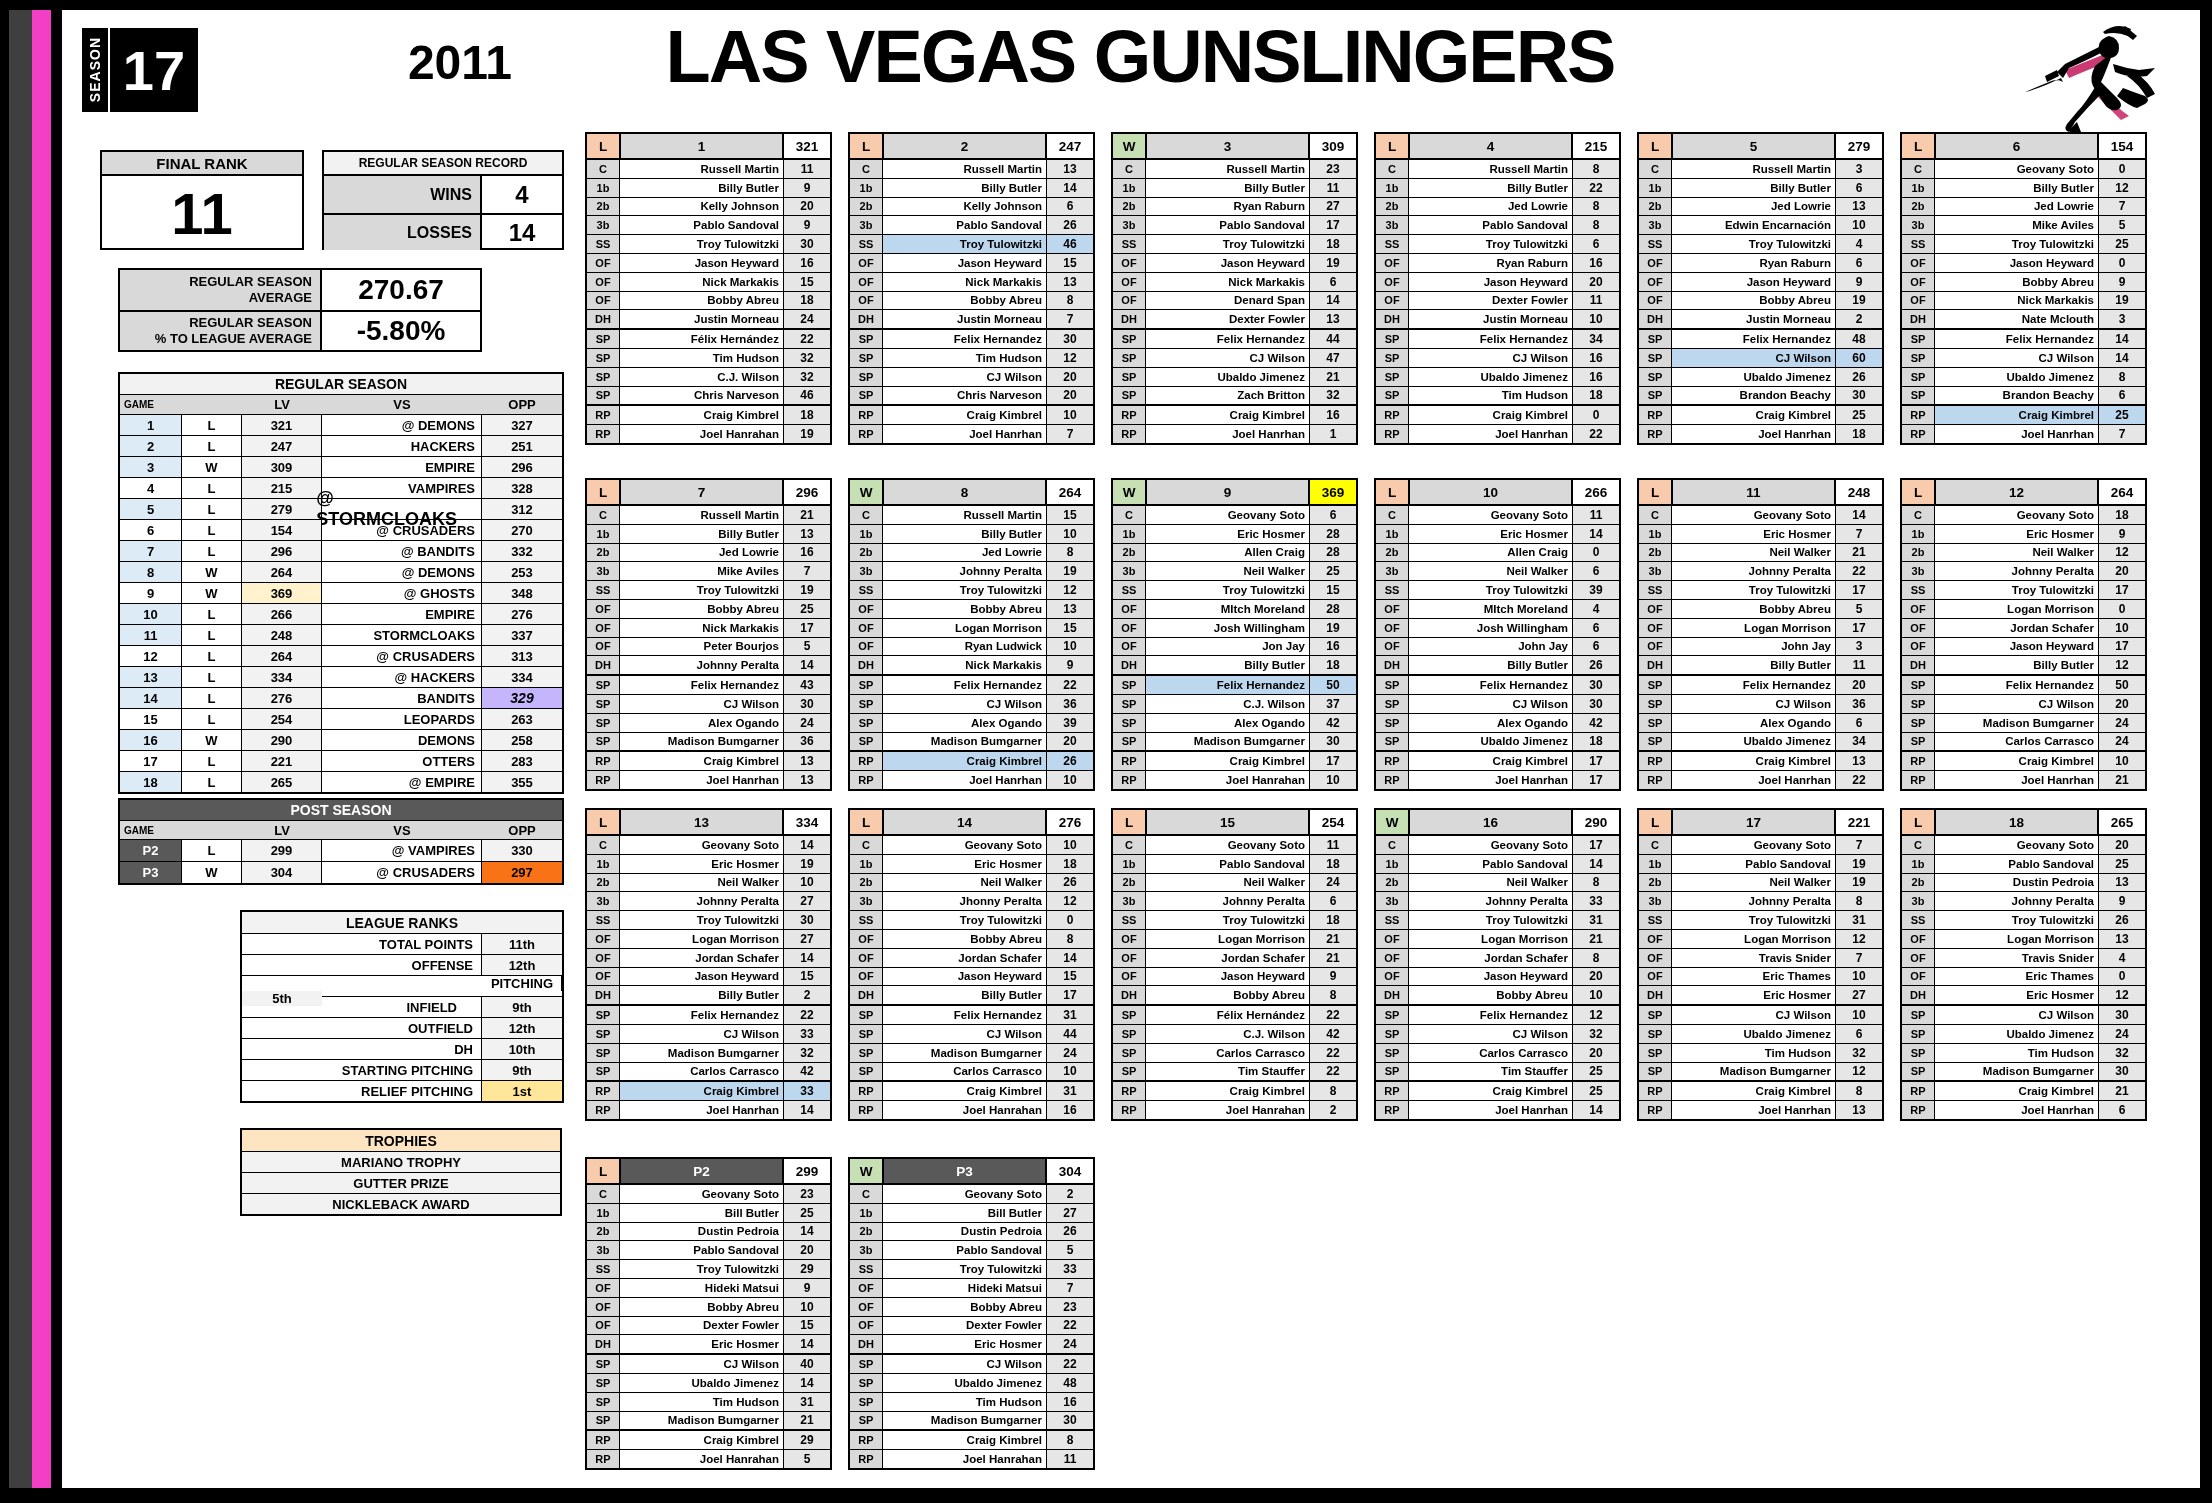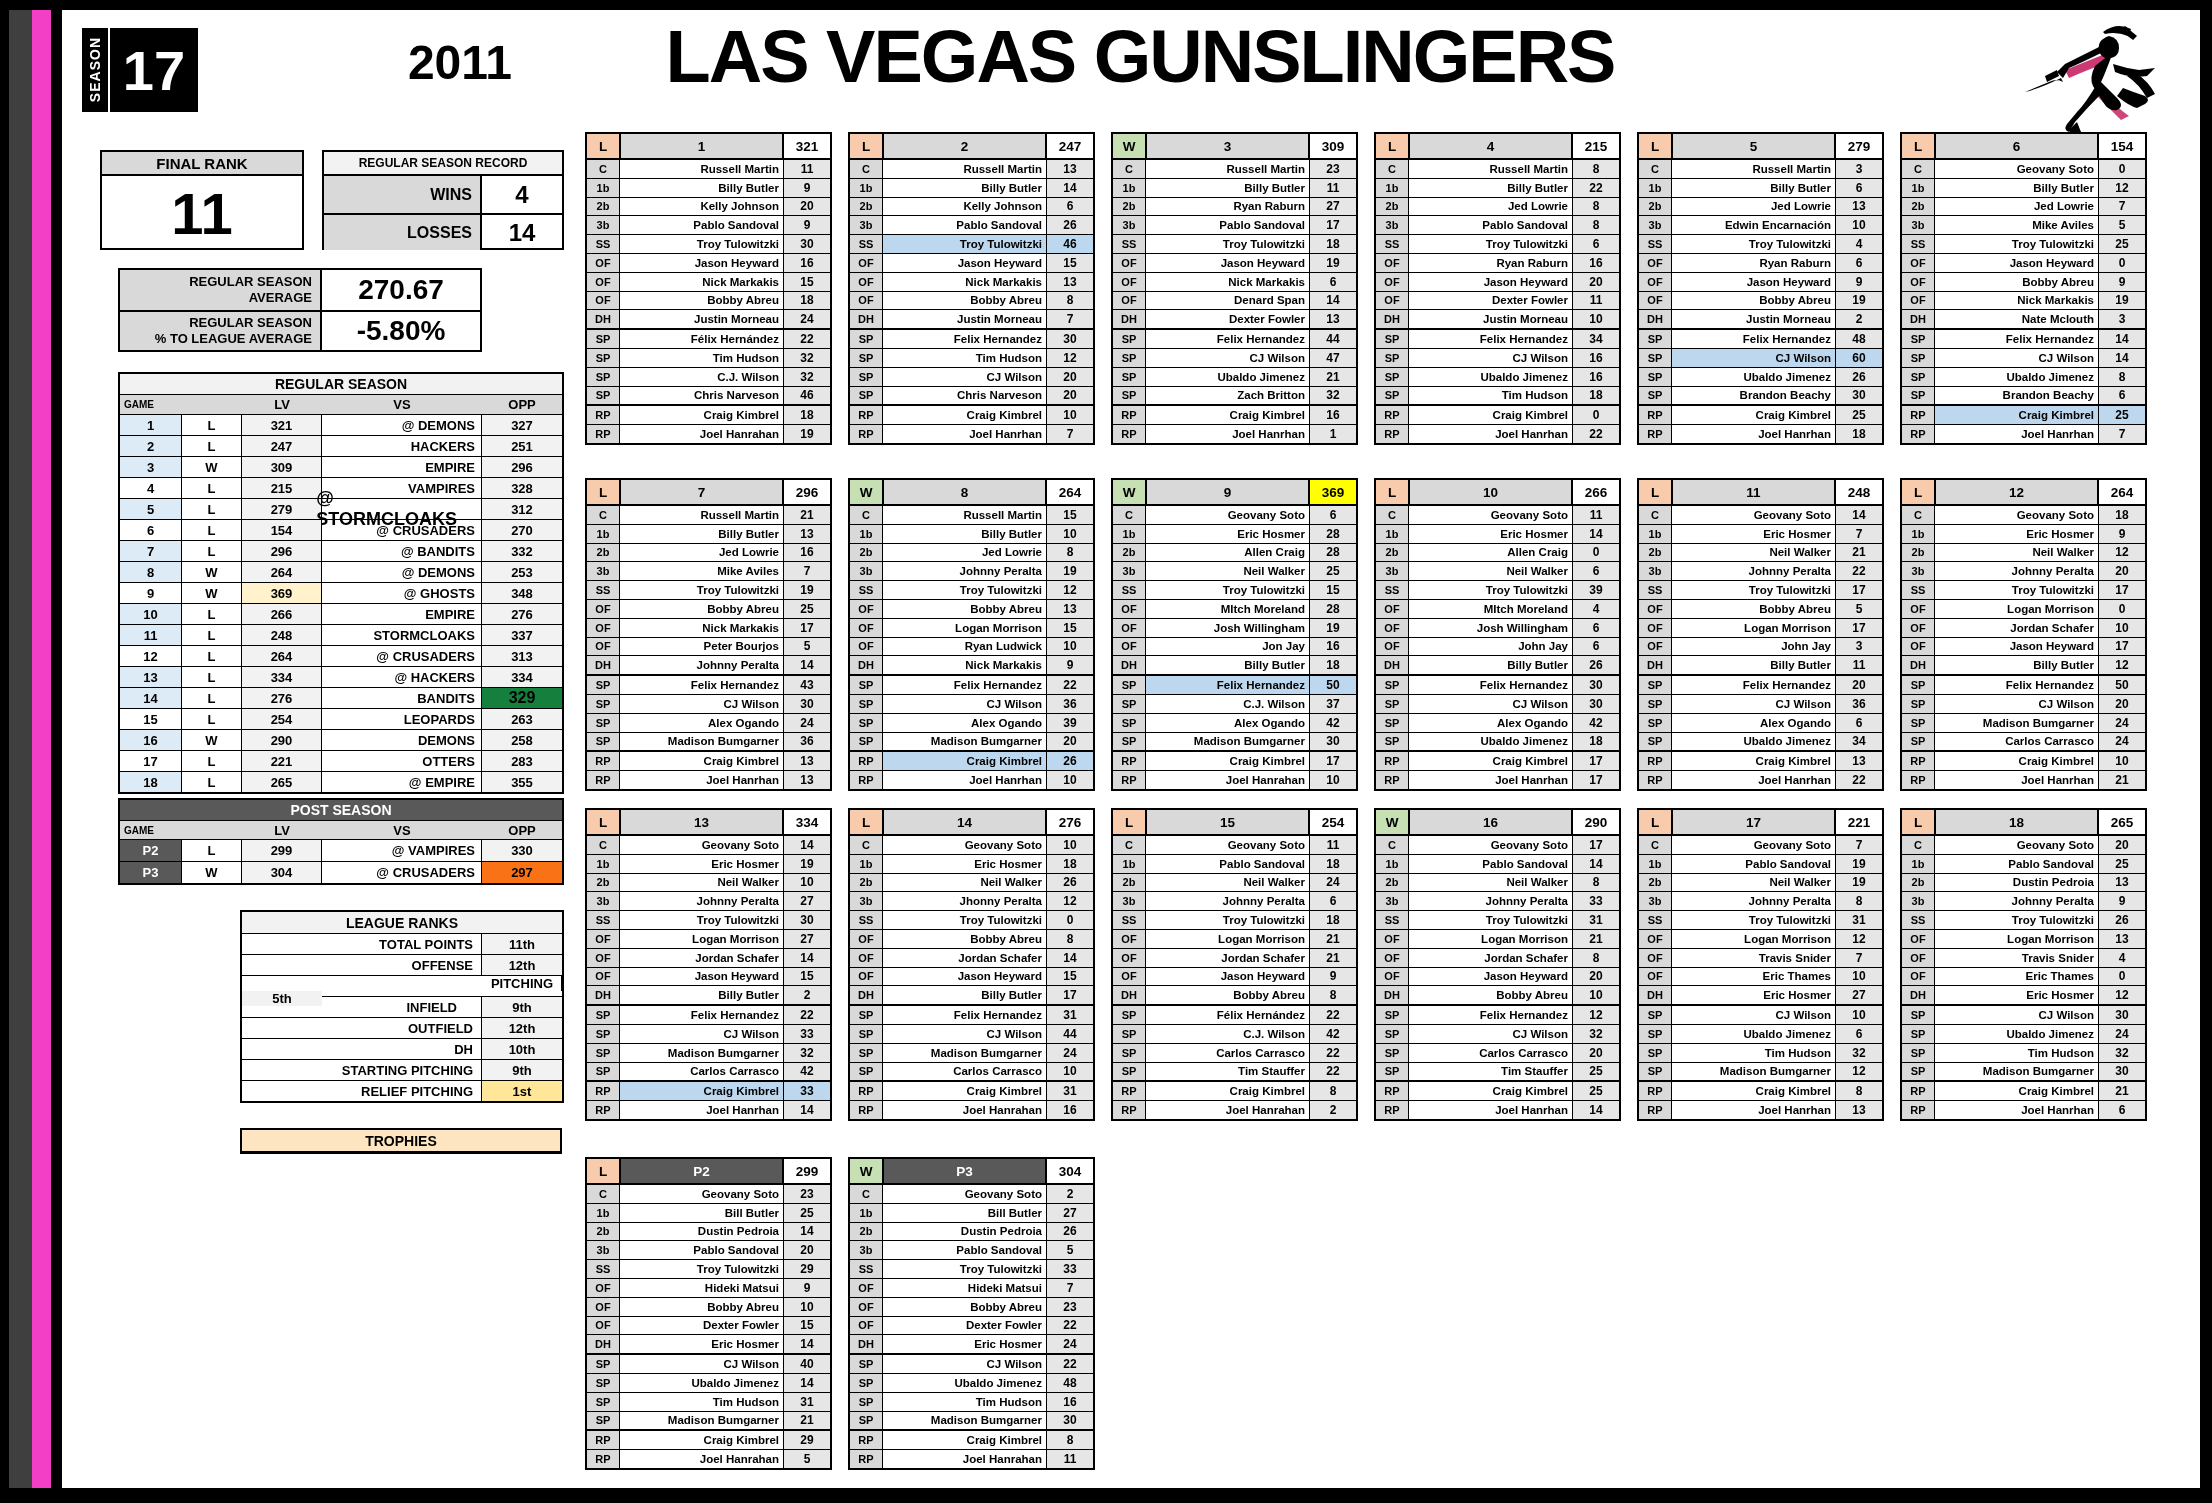--- a/index.html
+++ b/index.html
@@ -213,21 +213,21 @@
         <div class="cc tcell" style="width: 60px; font-size: 13px; border-right: 1px solid rgb(0, 0, 0);">L</div>
         <div class="cc tcell" style="width: 80px; font-size: 13px; border-right: 1px solid rgb(0, 0, 0); background: rgb(242, 242, 242);">334</div>
         <div class="cr tcell" style="width: 160px; font-size: 13px; padding-right: 6px; border-right: 1px solid rgb(0, 0, 0);">@ HACKERS</div>
         <div class="cc tcell" style="flex: 1 1 0%; font-size: 13px; background: rgb(242, 242, 242);">334</div>
       </div>
       <div class="flex" style="height: 20px; border-top: 1px solid rgb(0, 0, 0);">
         <div class="cc tcell" style="width: 62px; font-size: 13px; border-right: 1px solid rgb(0, 0, 0); background: rgb(221, 235, 247);">14</div>
         <div class="cc tcell" style="width: 60px; font-size: 13px; border-right: 1px solid rgb(0, 0, 0);">L</div>
         <div class="cc tcell" style="width: 80px; font-size: 13px; border-right: 1px solid rgb(0, 0, 0); background: rgb(242, 242, 242);">276</div>
         <div class="cr tcell" style="width: 160px; font-size: 13px; padding-right: 6px; border-right: 1px solid rgb(0, 0, 0);">BANDITS</div>
-        <div class="cc tcell" style="flex: 1 1 0%; font-size: 16px; background: #15803d;">329</div>
+        <div class="cc tcell" style="flex: 1 1 0%; font-size: 14px; background: #c4b5fd; font-style: italic;">329</div>
       </div>
       <div class="flex" style="height: 20px; border-top: 1px solid rgb(0, 0, 0);">
         <div class="cc tcell" style="width: 62px; font-size: 13px; border-right: 1px solid rgb(0, 0, 0); background: rgb(255, 255, 255);">15</div>
         <div class="cc tcell" style="width: 60px; font-size: 13px; border-right: 1px solid rgb(0, 0, 0);">L</div>
         <div class="cc tcell" style="width: 80px; font-size: 13px; border-right: 1px solid rgb(0, 0, 0); background: rgb(242, 242, 242);">254</div>
         <div class="cr tcell" style="width: 160px; font-size: 13px; padding-right: 6px; border-right: 1px solid rgb(0, 0, 0);">LEOPARDS</div>
         <div class="cc tcell" style="flex: 1 1 0%; font-size: 13px; background: rgb(242, 242, 242);">263</div>
       </div>
       <div class="flex" style="height: 20px; border-top: 1px solid rgb(0, 0, 0);">
         <div class="cc tcell" style="width: 62px; font-size: 13px; border-right: 1px solid rgb(0, 0, 0); background: rgb(221, 235, 247);">16</div>
@@ -313,20 +313,25 @@
       </div>
       <div class="flex" style="height: 20px; border-top: 1px solid rgb(0, 0, 0);">
         <div class="cr tcell" style="flex: 1 1 0%; font-size: 13px; padding-right: 8px; border-right: 1px solid rgb(0, 0, 0);">RELIEF PITCHING</div>
         <div class="cc tcell" style="width: 80px; font-size: 13px; background: rgb(255, 230, 153);">1st</div>
       </div>
     </div>
 </div>
 
 <div class="abs blk" style="left:240px;top:1128px;width:322px;">
   <div class="cc" style="height:21px;border-bottom:1px solid #000;font-size:14px;background:#FCE5C0;">TROPHIES</div>
+  <div id="tr-body">
+      <div class="cc" style="height: 20px; font-size: 13px; background: rgb(242, 242, 242);">MARIANO TROPHY</div>
+      <div class="cc" style="height: 20px; font-size: 13px; background: rgb(242, 242, 242); border-top: 1px solid rgb(0, 0, 0);">GUTTER PRIZE</div>
+      <div class="cc" style="height: 20px; font-size: 13px; background: rgb(242, 242, 242); border-top: 1px solid rgb(0, 0, 0);">NICKLEBACK AWARD</div>
+    </div>
 </div>
 
 <div id="boxes">
     <div class="gbox" style="left: 585px; top: 132px;">
       <div class="gb-head">
         <div class="gb-letter" style="background: rgb(248, 203, 173);">L</div>
         <div class="gb-label">1</div>
         <div class="gb-score">321</div>
       </div>
       <div class="gb-row first">

